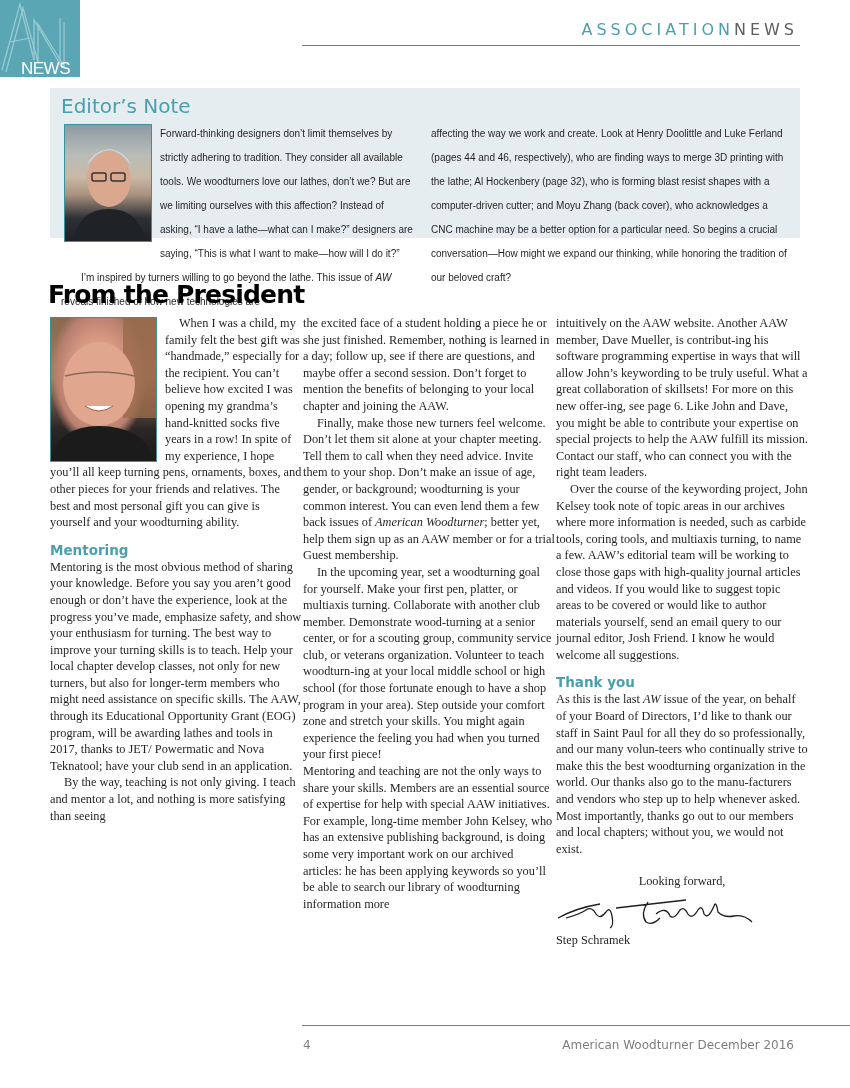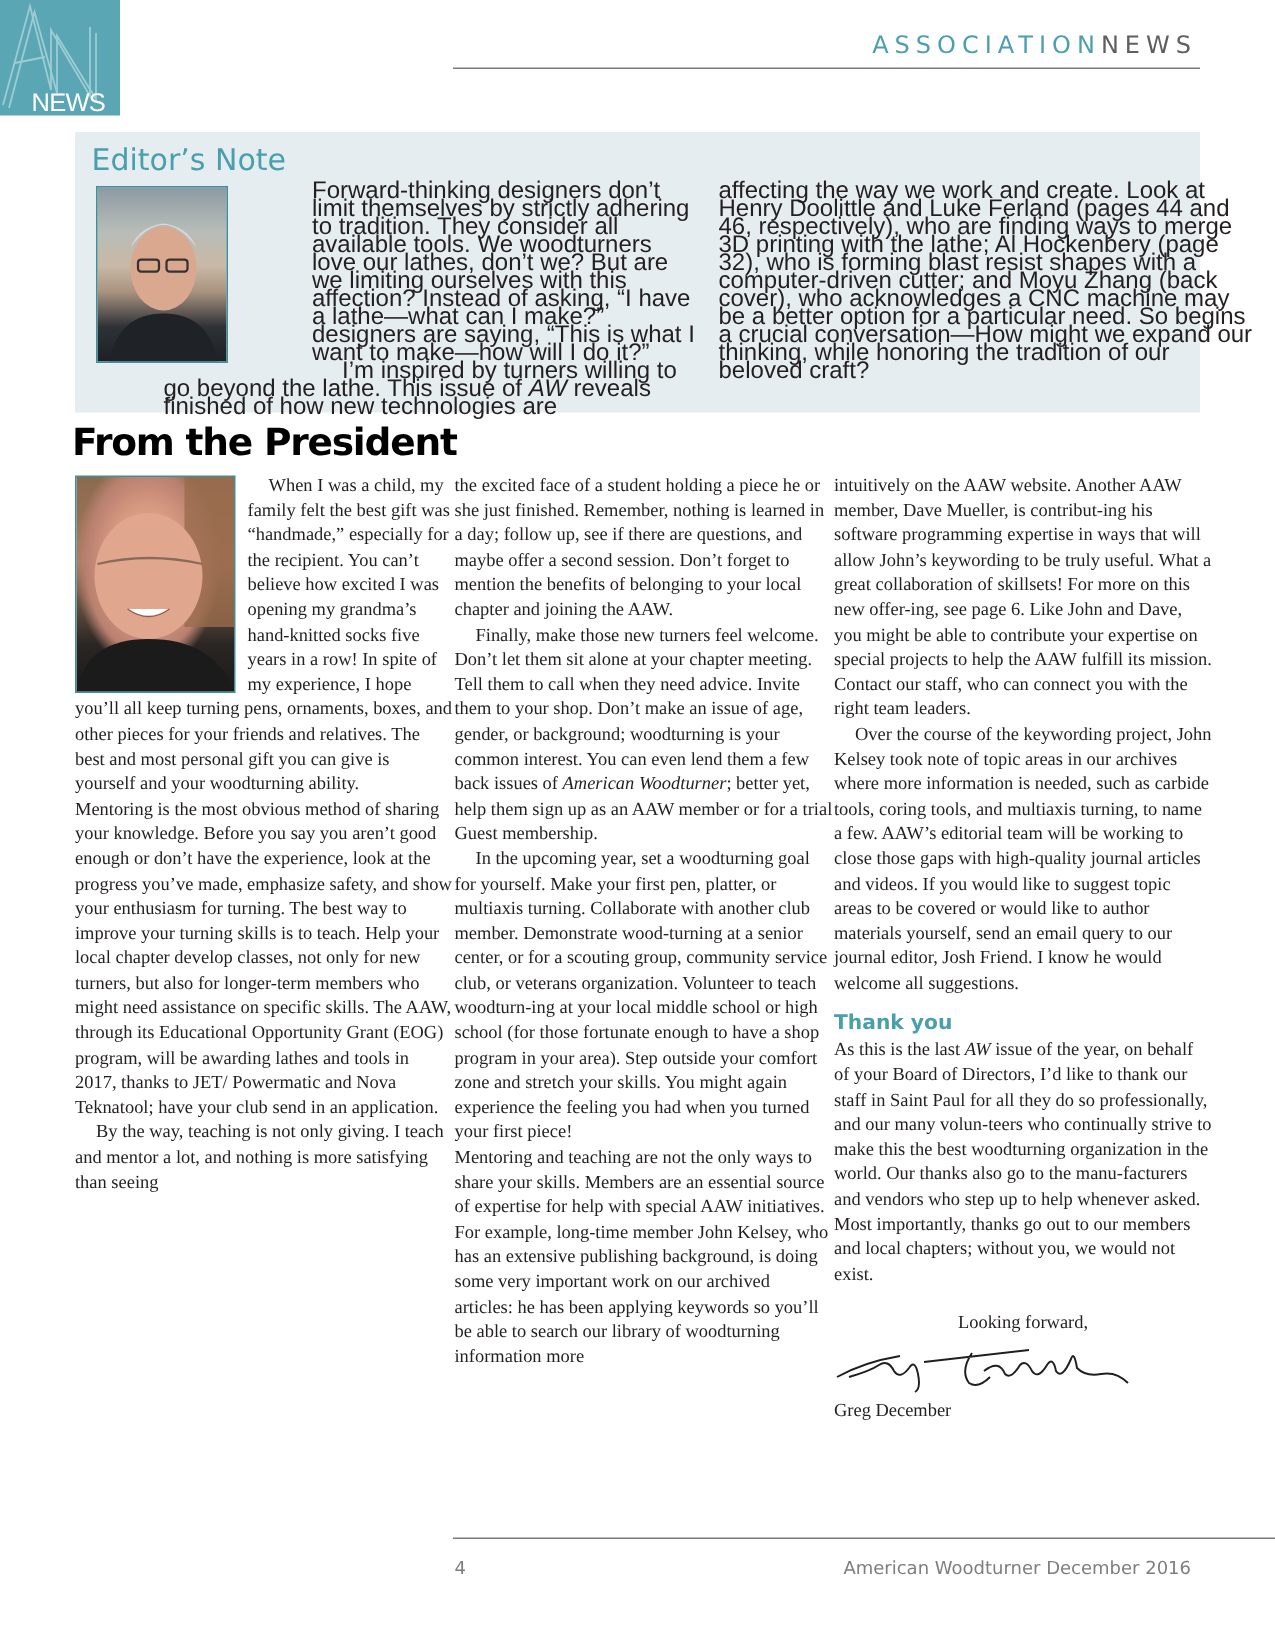--- a/index.html
+++ b/index.html
@@ -10,24 +10,24 @@
   .logo svg { position: absolute; left: 0; top: 0; }
   .logo .news { position: absolute; left: 21px; bottom: -2px; font-family: "Liberation Sans", sans-serif; font-size: 17px; color: #ffffff; letter-spacing: -0.5px; }
 
   
   .header { position: absolute; right: 52px; top: 20px; font-family: "DejaVu Sans", sans-serif; font-size: 16px; letter-spacing: 4px; margin-left: 36px; }
   .header .assoc { color: #4e9fae; }
   .header .news { color: #5e5f61; }
   .header-rule { position: absolute; left: 302px; top: 45px; width: 498px; height: 1px; background: #7a7a7a; }
 
   
-  .editor-box { position: absolute; left: 50px; top: 88px; width: 750px; height: 187px; background: #e6edf0; }
+  .editor-box { position: absolute; left: 50px; top: 88px; width: 750px; height: 150px; background: #e6edf0; }
   .editor-title { position: absolute; left: 11px; top: 6px; font-family: "DejaVu Sans", sans-serif; font-size: 20px; color: #4a9fad; font-weight: normal; }
   .editor-photo { position: absolute; left: 14px; top: 36px; width: 86px; height: 116px; border: 1px solid #3f8f99; background: linear-gradient(180deg, #8d9aa4 0%, #b8bcb8 25%, #c9b9a6 45%, #a99280 60%, #2e3237 80%, #1d2125 100%); overflow: hidden; }
-  .editor-col { position: absolute; font-family: "Liberation Sans", sans-serif; font-size: 16px; line-height: 12px; color: #231f20; margin-left: 48px; }
+  .editor-col { position: absolute; font-family: "Liberation Sans", sans-serif; font-size: 10px; line-height: 24px; color: #231f20; }
   .editor-col p { margin: 0; }
   .editor-col1 { left: 11px; top: 34px; width: 356px; }
   .editor-col1 .float { float: left; width: 99px; height: 121px; }
   .editor-col2 { left: 381px; top: 34px; width: 360px; }
   .indent { text-indent: 20px; }
   .sig-row { position: relative; height: 36px; }
   .sig-svg { position: absolute; left: 6px; top: 2px; }
   .sig-name { position: absolute; left: 104px; top: 11px; }
 
   
@@ -96,38 +96,39 @@
   <div class="pres-photo">
     <svg width="105" height="143" viewBox="0 0 105 143">
       <rect x="72" y="0" width="33" height="100" fill="#9a6b4c" opacity="0.8"></rect>
       <ellipse cx="48" cy="66" rx="36" ry="42" fill="#e0a68e"></ellipse>
       <path d="M14 58 Q48 50 84 58" fill="none" stroke="#8b6a5a" stroke-width="1.5"></path>
       <path d="M34 88 Q48 98 62 88" fill="#ffffff" stroke="#9a5a4a" stroke-width="1"></path>
       <path d="M0 143 Q6 108 48 108 Q92 108 105 143Z" fill="#1c1b1b"></path>
     </svg>
   </div>
   <p class="indent" style="text-indent:14px;">When I was a child, my family felt the best gift was “handmade,” especially for the recipient. You can’t believe how excited I was opening my grandma’s hand-knitted socks five years in a row! In spite of my experience, I hope you’ll all keep turning pens, ornaments, boxes, and other pieces for your friends and relatives. The best and most personal gift you can give is yourself and your woodturning ability.</p>
+  <p class="subhead">Mentoring</p>
   <p>Mentoring is the most obvious method of sharing your knowledge. Before you say you aren’t good enough or don’t have the experience, look at the progress you’ve made, emphasize safety, and show your enthusiasm for turning. The best way to improve your turning skills is to teach. Help your local chapter develop classes, not only for new turners, but also for longer-term members who might need assistance on specific skills. The AAW, through its Educational Opportunity Grant (EOG) program, will be awarding lathes and tools in 2017, thanks to JET/ Powermatic and Nova Teknatool; have your club send in an application.</p>
   <p style="text-indent:14px;">By the way, teaching is not only giving. I teach and mentor a lot, and nothing is more satisfying than seeing</p>
 </div>
 
 <div class="col col2">
   <p>the excited face of a student holding a piece he or she just finished. Remember, nothing is learned in a day; follow up, see if there are questions, and maybe offer a second session. Don’t forget to mention the benefits of belonging to your local chapter and joining the AAW.</p>
   <p style="text-indent:14px;"><span>Finally, make those new turners feel welcome. Don’t let them sit alone at your chapter meeting. Tell them to call when they need advice. Invite them to your shop. Don’t make an issue of age, gender, or background; woodturning is your common interest. You can even lend them a few back issues of </span><em>American Woodturner</em><span>; better yet, help them sign up as an AAW member or for a trial Guest membership.</span></p>
   <p style="text-indent:14px;">In the upcoming year, set a woodturning goal for yourself. Make your first pen, platter, or multiaxis turning. Collaborate with another club member. Demonstrate wood-turning at a senior center, or for a scouting group, community service club, or veterans organization. Volunteer to teach woodturn-ing at your local middle school or high school (for those fortunate enough to have a shop program in your area). Step outside your comfort zone and stretch your skills. You might again experience the feeling you had when you turned your first piece!</p>
   <p>Mentoring and teaching are not the only ways to share your skills. Members are an essential source of expertise for help with special AAW initiatives. For example, long-time member John Kelsey, who has an extensive publishing background, is doing some very important work on our archived articles: he has been applying keywords so you’ll be able to search our library of woodturning information more</p>
 </div>
 
 <div class="col col3">
   <p>intuitively on the AAW website. Another AAW member, Dave Mueller, is contribut-ing his software programming expertise in ways that will allow John’s keywording to be truly useful. What a great collaboration of skillsets! For more on this new offer-ing, see page 6. Like John and Dave, you might be able to contribute your expertise on special projects to help the AAW fulfill its mission. Contact our staff, who can connect you with the right team leaders.</p>
   <p style="text-indent:14px;">Over the course of the keywording project, John Kelsey took note of topic areas in our archives where more information is needed, such as carbide tools, coring tools, and multiaxis turning, to name a few. AAW’s editorial team will be working to close those gaps with high-quality journal articles and videos. If you would like to suggest topic areas to be covered or would like to author materials yourself, send an email query to our journal editor, Josh Friend. I know he would welcome all suggestions.</p>
   <p class="subhead">Thank you</p>
   <p><span>As this is the last </span><em>AW</em><span> issue of the year, on behalf of your Board of Directors, I’d like to thank our staff in Saint Paul for all they do so professionally, and our many volun-teers who continually strive to make this the best woodturning organization in the world. Our thanks also go to the manu-facturers and vendors who step up to help whenever asked. Most importantly, thanks go out to our members and local chapters; without you, we would not exist.</span></p>
   <p class="closing">Looking forward,</p>
   <svg class="pres-sig" width="210" height="34" viewBox="0 0 210 34">
     <path d="M2 22 Q20 12 44 8 M10 22 Q24 18 30 14 Q36 10 40 18 Q44 24 50 16 Q54 10 56 20 Q58 30 54 32 M60 12 L130 4 M92 6 Q84 18 90 26 Q96 30 104 22 M100 18 Q110 10 114 20 Q118 24 124 14 Q128 10 132 18 Q136 24 142 14 Q146 8 148 18 Q152 24 158 10 Q160 4 162 16 Q168 22 178 20 Q188 18 196 26" fill="none" stroke="#1f1f1f" stroke-width="1.3"></path>
   </svg>
-  <p>Greg December</p>
+  <p>Step Schramek</p>
 </div>
 
 <div class="footer-rule"></div>
 <div class="page-num">4</div>
 <div class="footer-title">American Woodturner December 2016</div>
 
 </body></html>

